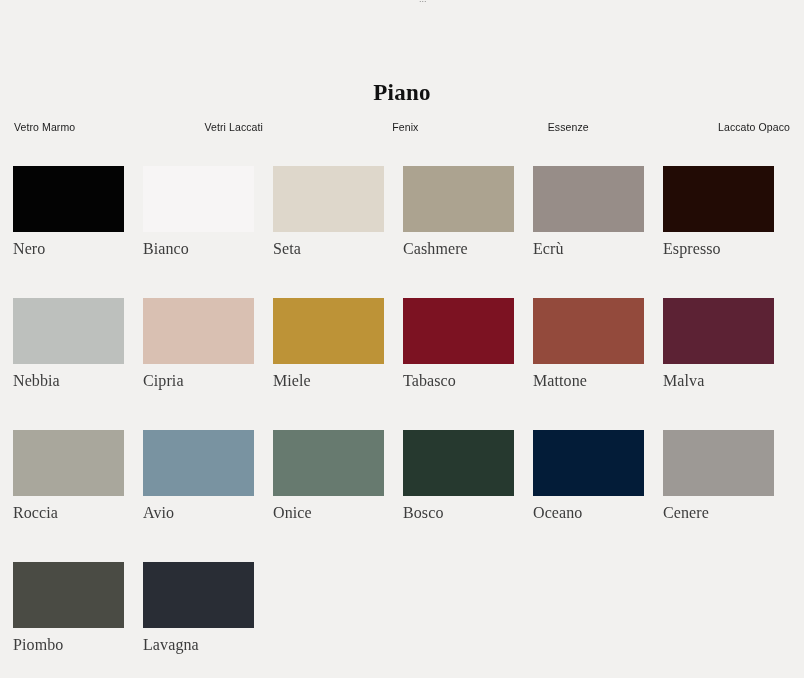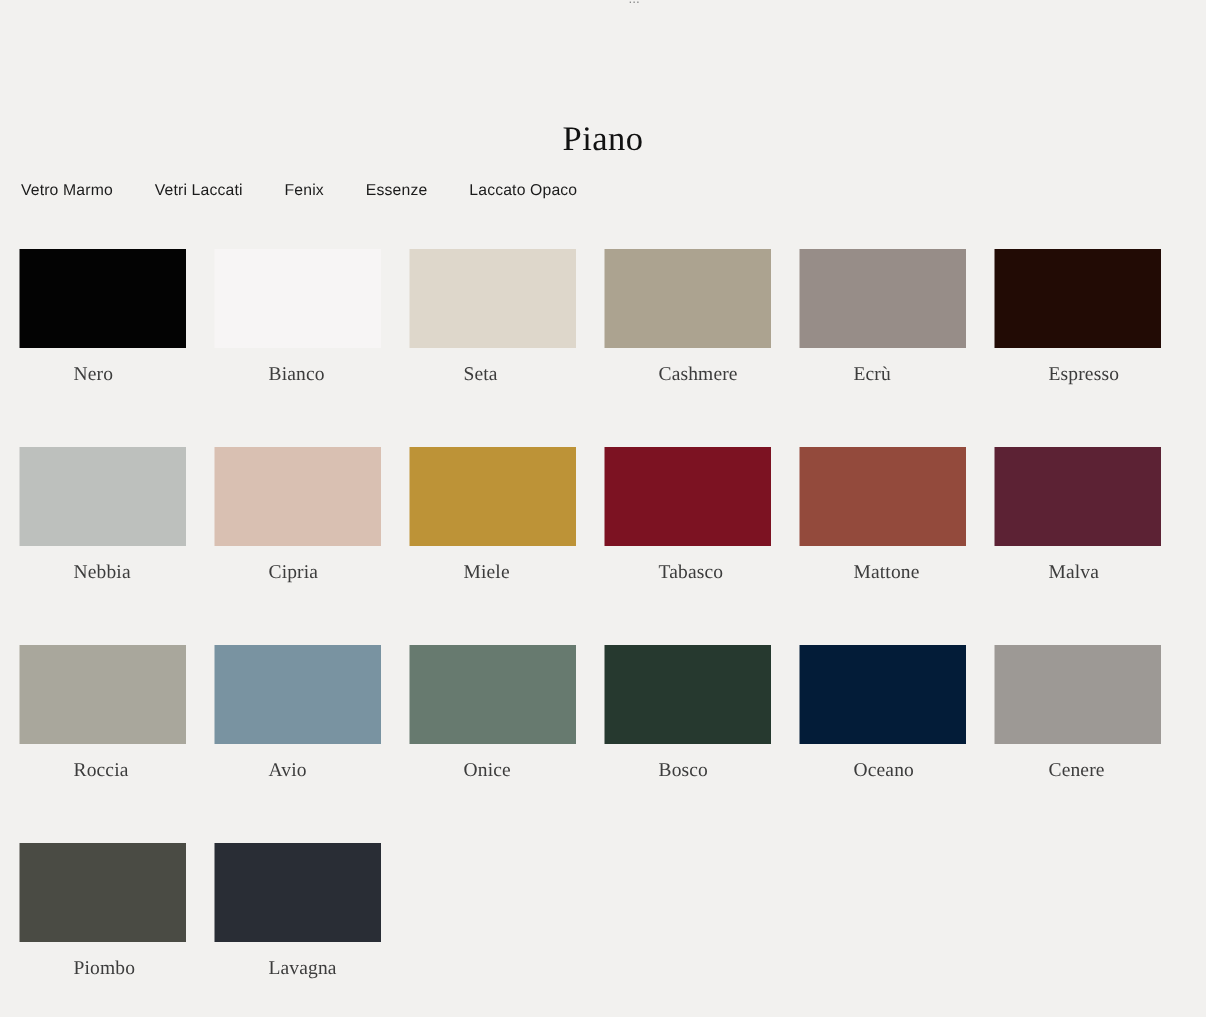--- a/index.html
+++ b/index.html
@@ -42,34 +42,34 @@
     height: 678px;
   }
 
   .page-title {
     position: absolute;
     top: 80px;
     left: 0;
     width: 804px;
     text-align: center;
     font-family: "Liberation Serif", serif;
-    font-weight: normal;
+    font-weight: bold;
     font-size: 23px;
     line-height: 26px;
     letter-spacing: 0.3px;
     color: #111111;
   }
 
   .tabbar {
     position: absolute;
     top: 120px;
     left: 0;
     width: 804px;
     display: flex;
-    justify-content: flex-start;
+    justify-content: space-between;
     align-items: baseline;
     gap: 0px;
   }
   .tab {
     font-family: "Liberation Sans", sans-serif;
     font-size: 10.5px;
     line-height: 15px;
     color: #1b1b1b;
     letter-spacing: 0.1px;
     padding: 0 14px;
@@ -94,27 +94,26 @@
   .swatch-cell {
     width: 111px;
   }
   .swatch-chip {
     width: 111px;
     height: 66px;
     display: block;
   }
   .swatch-label {
     font-family: "Liberation Serif", serif;
-    font-size: 13px;
+    font-size: 16px;
     line-height: 13px;
     color: #3c3c3c;
     margin-top: 10px;
     white-space: nowrap;
     letter-spacing: 0.1px;
-    margin-left: 36px;
   }
 </style>
 </head>
 <body style="background: rgb(242, 241, 239);">
 
 <div class="clipped-top">
   <span>...</span>
 </div>
 
 <div class="page">

